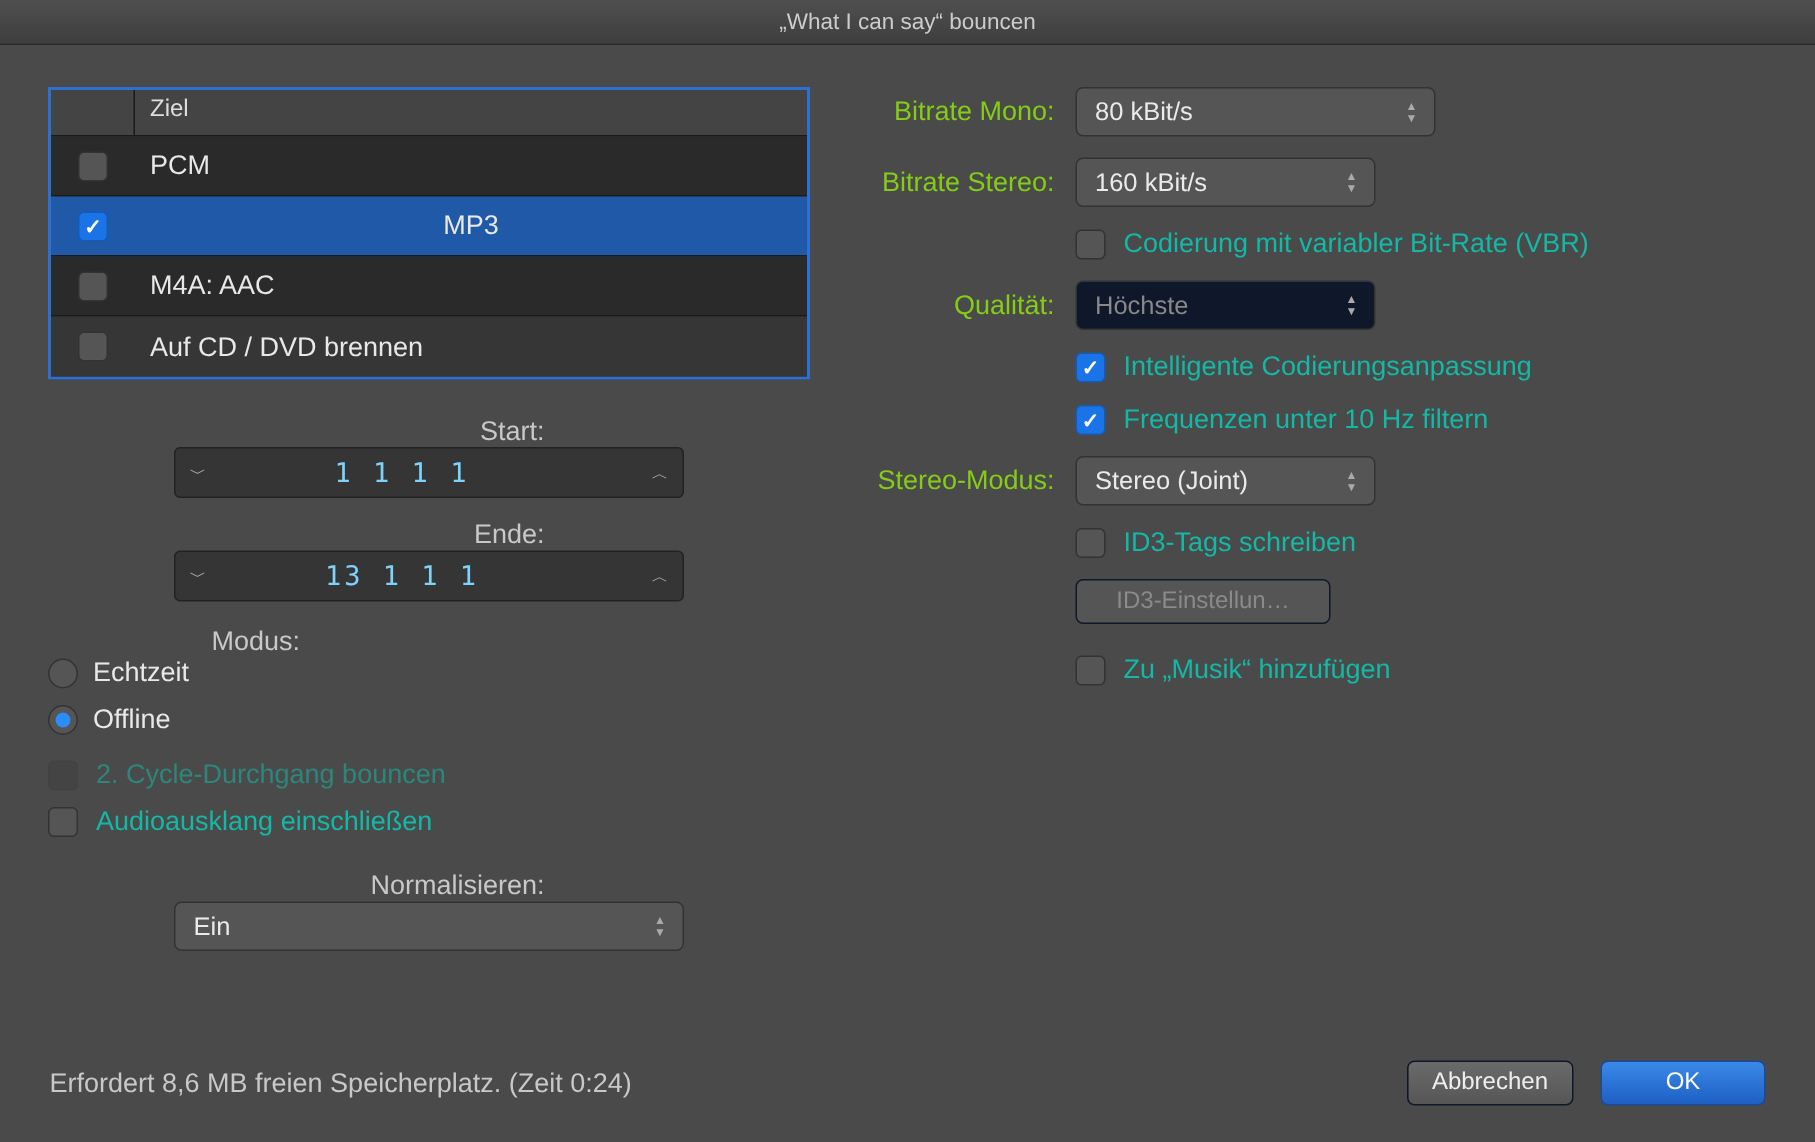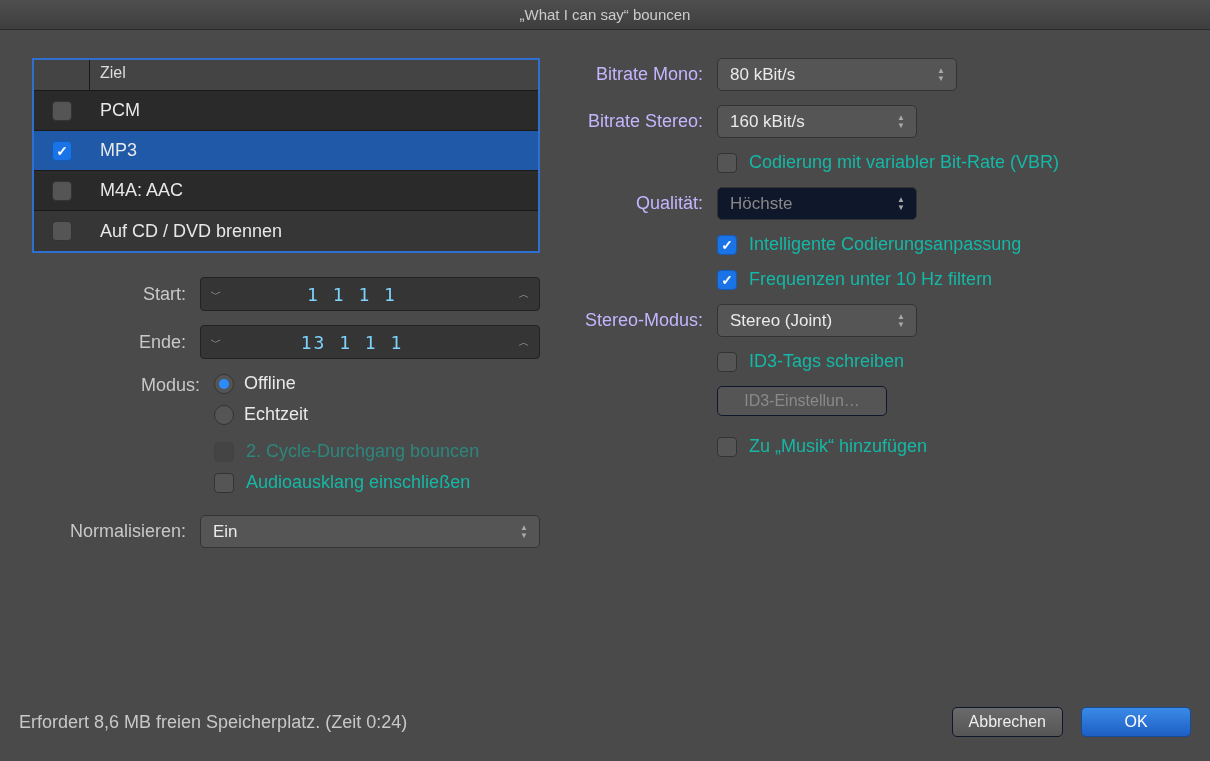--- a/index.html
+++ b/index.html
@@ -11,34 +11,34 @@
   .left-col { width: 508px; }
   .right-col { flex: 1; }
   
   
   .dest-table { border: 2px solid #2f6fd0; background: #2a2a2a; }
   .dest-header { display:flex; background:#444; border-bottom:1px solid #1a1a1a; font-size:16px; }
   .dest-header .col-check { width:56px; border-right:1px solid #1a1a1a; height:30px; }
   .dest-header .col-label { flex:1; padding:4px 10px; color:#ddd; }
   .dest-row { display:flex; align-items:center; height:40px; border-bottom:1px solid #1a1a1a; font-size:18px; }
   .dest-row:last-child { border-bottom:none; }
-  .dest-row.selected { background:#1f5fa8; }
+  .dest-row.selected { background:#1f5fa8;text-align:center; }
   .dest-row .col-check { width:56px; display:flex; align-items:center; justify-content:center; }
   .dest-row .col-label { flex:1; padding:0 10px; color:#e8e8e8; }
   .dest-row.odd { background:#363636; }
   .dest-row.selected { background:#2059a8; }
   
   
   .chk { width:20px; height:20px; border-radius:4px; background:#555; border:1px solid #333; display:flex; align-items:center; justify-content:center; cursor:pointer; }
   .chk.checked { background:#1a74e8; border-color:#145bb5; }
   .chk.checked::after { content:"✓"; color:#fff; font-size:14px; font-weight:bold; }
   .chk.disabled { background:#3a3a3a; border-color:#333; opacity:.6; cursor:default; }
   
   
-  .form-row { display:flex; align-items:center; margin-top:14px; }
+  .form-row { display:flex; align-items:center; margin-top:14px;flex-direction:column; }
   .form-label { width:182px; text-align:right; padding-right:14px; color:#c8c8c8; font-size:18px; }
   .form-ctrl { flex:1; }
   
   
   .stepper { display:flex; align-items:center; background:#353535; border:1px solid #222; border-radius:4px; height:34px; width:340px; overflow:hidden; }
   .stepper .step-btn { width:30px; height:100%; display:flex; align-items:center; justify-content:center; color:#aaa; cursor:pointer; user-select:none; font-size:11px; }
   .stepper .step-val { flex:1; text-align:center; padding-right:36px; font-family: ui-monospace, Menlo, monospace; letter-spacing:2px; font-size:18px; color:#7dd3fc; }
   
   
   .radio-group { display:flex; flex-direction:column; gap:10px; }
@@ -53,30 +53,30 @@
   .check-item.disabled { opacity:.55; cursor:default; }
   .check-label { color:#14b8a6; font-size:18px; }
   
   
   .select { background:#555; border:1px solid #333; border-radius:5px; height:33px; display:flex; align-items:center; padding:0 26px 0 12px; position:relative; color:#eaeaea; font-size:17px; cursor:pointer; min-width:190px; }
   .select.disabled { background:#0f172a; color:#888; cursor:default; }
   .select .arrows { position:absolute; right:8px; top:4px; bottom:4px; width:14px; display:flex; flex-direction:column; justify-content:center; gap:1px; color:#aaa; font-size:8px; line-height:8px; text-align:center; }
   
   
   .r-row { display:flex; align-items:center; margin-bottom:14px; }
-  .r-label { width:165px; text-align:right; padding-right:14px; color:#c4b5fd; font-size:18px; }
+  .r-label { width:165px; text-align:right; padding-right:14px; color:#84cc16; font-size:18px; }
   .r-ctrl { flex:1; }
   .r-indent { margin-left:165px; }
   
   
   .btn { height:30px; padding:0 16px; border-radius:5px; border:1px solid #0f172a; background:linear-gradient(#6a6a6a,#565656); color:#eee; font-size:16px; cursor:pointer; display:inline-flex; align-items:center; justify-content:center; min-width:110px; }
   .btn.disabled { background:#555; color:#8a8a8a; cursor:default; }
   .btn.primary { background:linear-gradient(#3a89e7,#1e5fc4); border-color:#1a4a96; color:#fff; }
   
-  .footer { position:absolute; left:0; right:0; bottom:24px; padding:0 19px; display:flex; align-items:center; }
+  .footer { position:absolute; left:0; right:0; bottom:24px; padding:0 33px; display:flex; align-items:center; }
   .footer .status { color:#c8c8c8; font-size:18px; }
   .footer .buttons { margin-left:auto; display:flex; gap:18px; }
 </style>
 </head>
 <body>
 
 <div class="titlebar">
   <span>„What I can say“ bouncen</span>
 </div>
 
@@ -134,26 +134,26 @@
           <div class="step-btn">︿</div>
         </div>
       </div>
     </div>
 
     <div class="form-row" style="align-items:flex-start;">
       <div class="form-label" style="padding-top:2px;">Modus:</div>
       <div class="form-ctrl">
         <div class="radio-group">
           <div class="radio-item">
+            <div class="radio"></div>
+            <div class="radio-label">Echtzeit</div>
+          </div>
+          <div class="radio-item">
             <div class="radio checked"></div>
             <div class="radio-label">Offline</div>
-          </div>
-          <div class="radio-item">
-            <div class="radio"></div>
-            <div class="radio-label">Echtzeit</div>
           </div>
           <div class="check-item disabled" style="margin-top:6px;">
             <div class="chk disabled"></div>
             <div class="check-label">2. Cycle-Durchgang bouncen</div>
           </div>
           <div class="check-item">
             <div class="chk"></div>
             <div class="check-label">Audioausklang einschließen</div>
           </div>
         </div>

